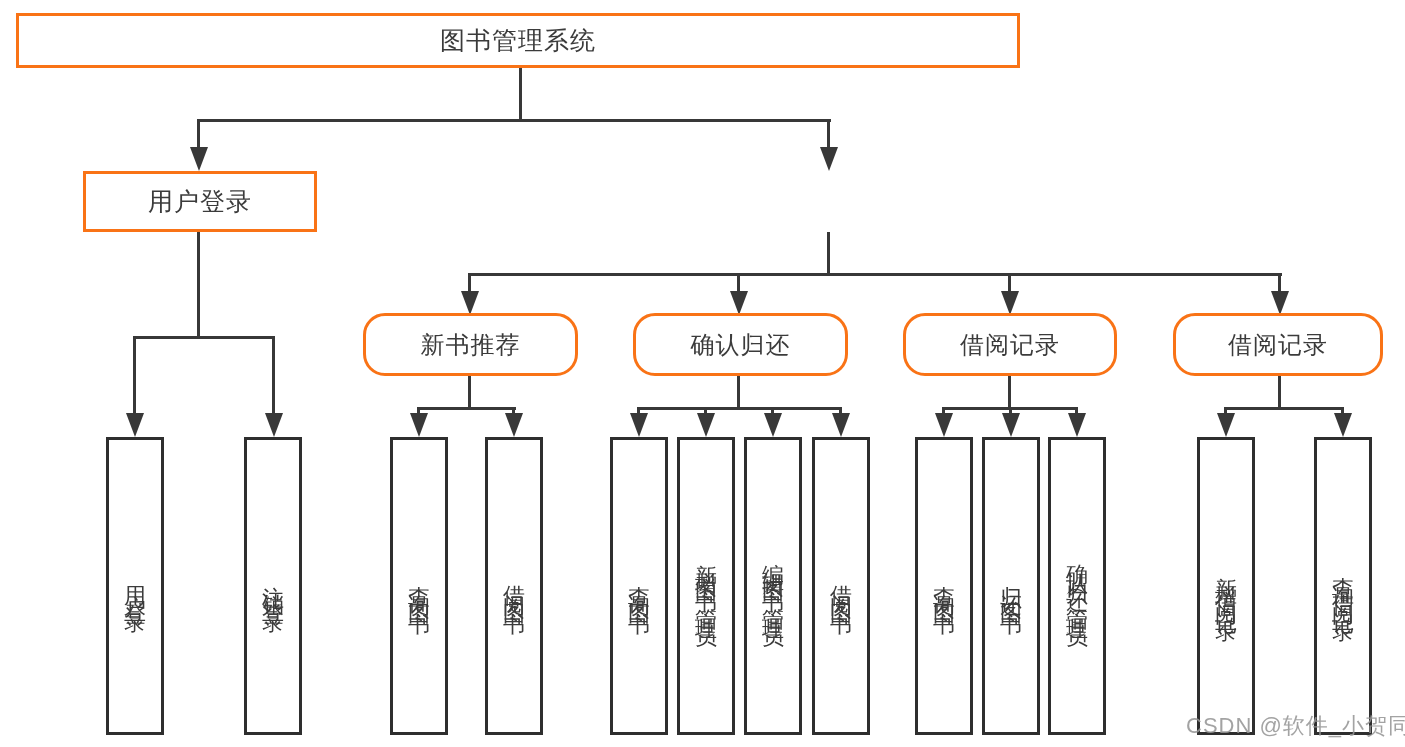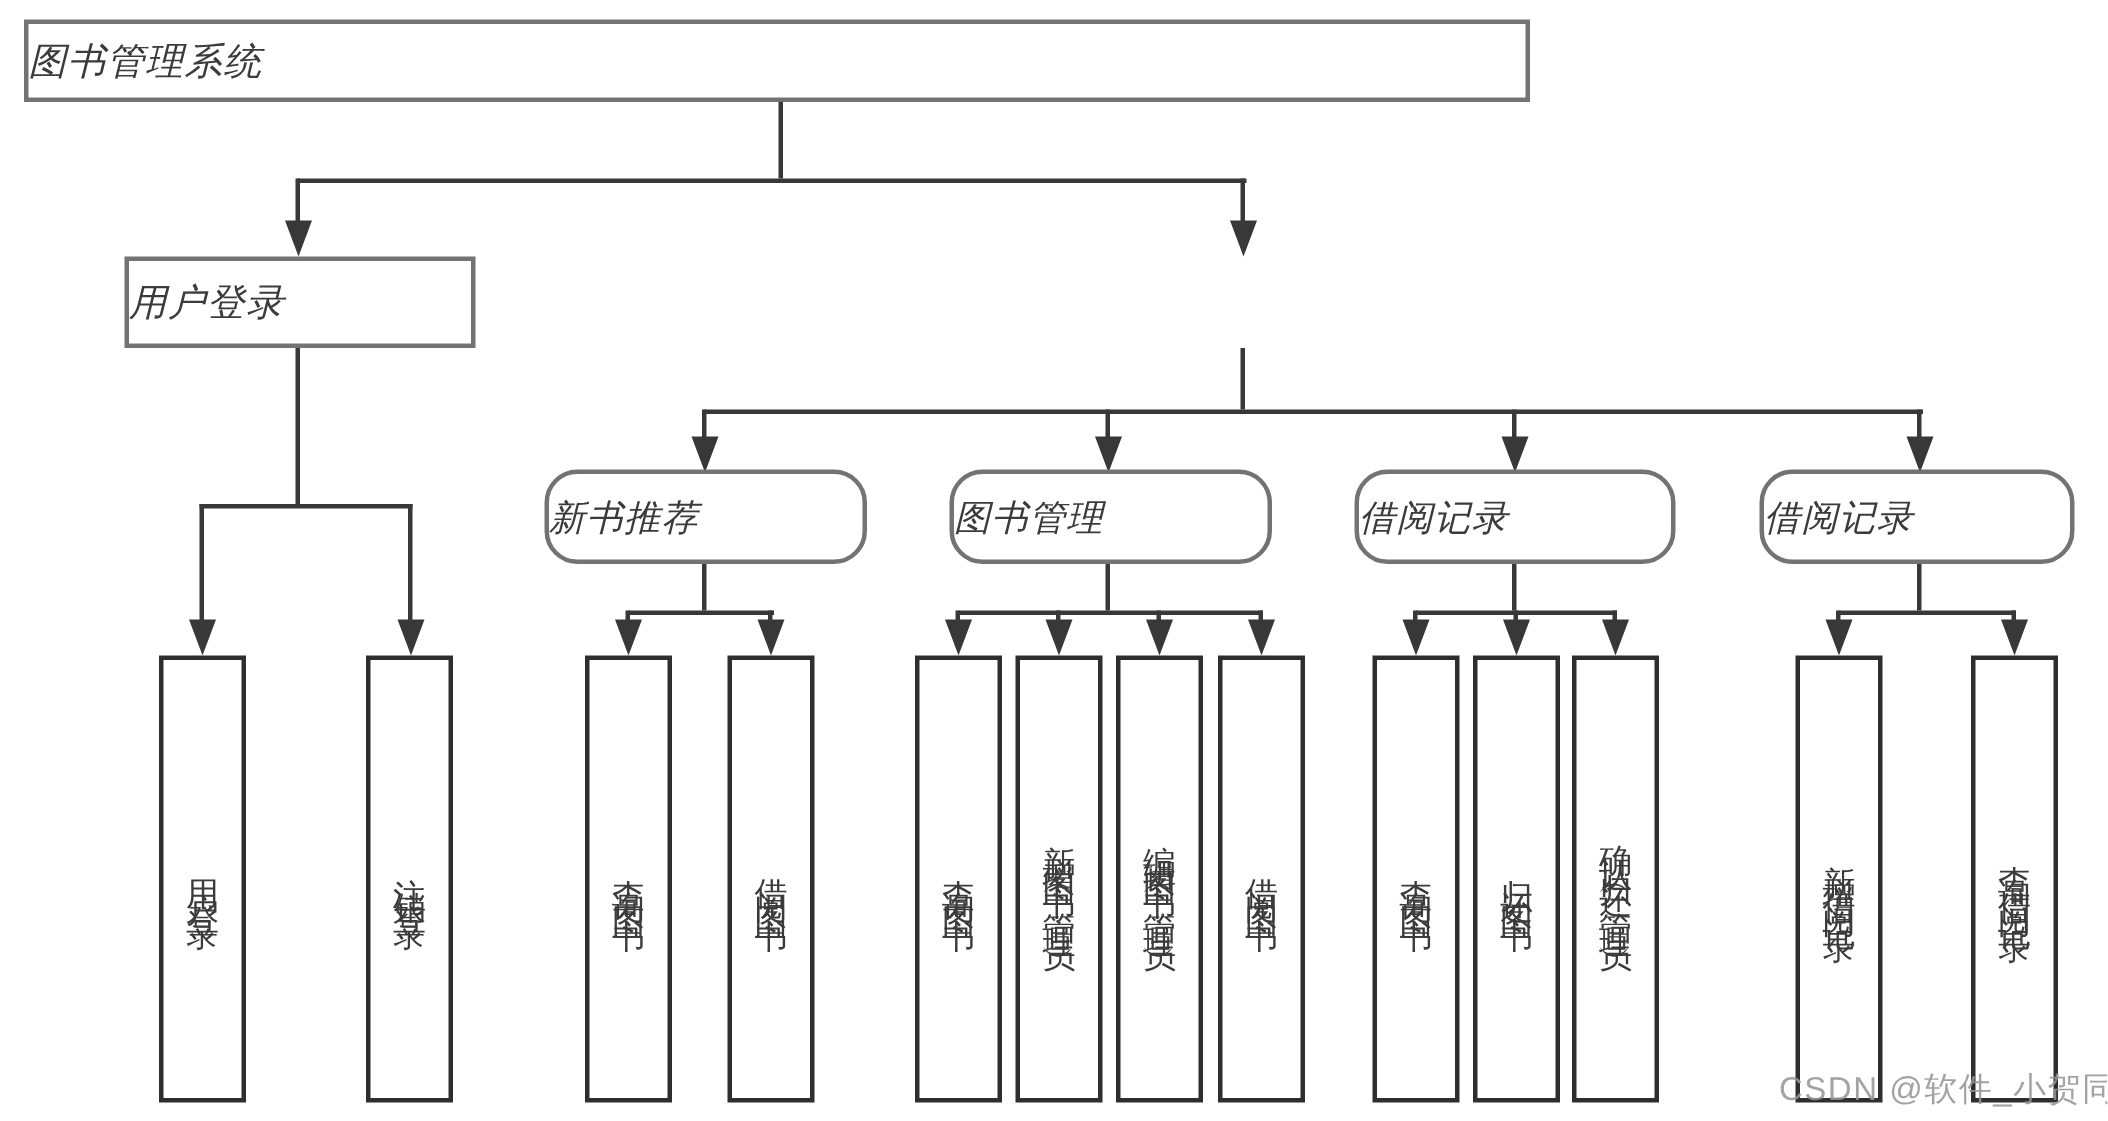--- a/index.html
+++ b/index.html
@@ -3,22 +3,22 @@
 <meta charset="utf-8">
 <style>
   html,body{margin:0;padding:0;background:#ffffff;}
   #stage{
     position:relative;width:1405px;height:747px;background:#ffffff;overflow:hidden;
     font-family:"Liberation Sans","DejaVu Sans",sans-serif;
   }
   
   .box{
     position:absolute;box-sizing:border-box;background:#ffffff;
-    border:3px solid #737373;display:flex;align-items:center;justify-content:flex-start;
-    color:#3b3b3b;font-size:25px;letter-spacing:1px;white-space:nowrap;font-style:italic;
+    border:3px solid #f97316;display:flex;align-items:center;justify-content:center;
+    color:#3b3b3b;font-size:25px;letter-spacing:1px;white-space:nowrap;
   }
   .box.l3{font-size:24px;border-radius:22px;}
   .vbox{
     position:absolute;box-sizing:border-box;background:#ffffff;
     border:3px solid #2e2e2e;width:58px;height:298px;top:437px;
     display:flex;align-items:center;justify-content:center;
   }
   .vtext{
     writing-mode:vertical-rl;text-orientation:mixed;
     color:#3b3b3b;font-size:22px;letter-spacing:9px;line-height:1;
@@ -74,21 +74,21 @@
   <div class="arrow" style="left:730px;top:291px"></div>
   <div class="vline" style="left:1008px;top:273px;height:19px"></div>
   <div class="arrow" style="left:1001px;top:291px"></div>
   <div class="vline" style="left:1278px;top:273px;height:19px"></div>
   <div class="arrow" style="left:1271px;top:291px"></div>
 
   <div class="box l3" style="left:363px;top:313px;width:215px;height:63px">
     <span>新书推荐</span>
   </div>
   <div class="box l3" style="left:633px;top:313px;width:215px;height:63px">
-    <span>图书管理</span>
+    <span>确认归还</span>
   </div>
   <div class="box l3" style="left:903px;top:313px;width:214px;height:63px">
     <span>借阅记录</span>
   </div>
   <div class="box l3" style="left:1173px;top:313px;width:210px;height:63px">
     <span>借阅记录</span>
   </div>
 
   <div class="vline" style="left:468px;top:376px;height:31px"></div>
   <div class="hline" style="left:419px;top:407px;width:97px"></div>

